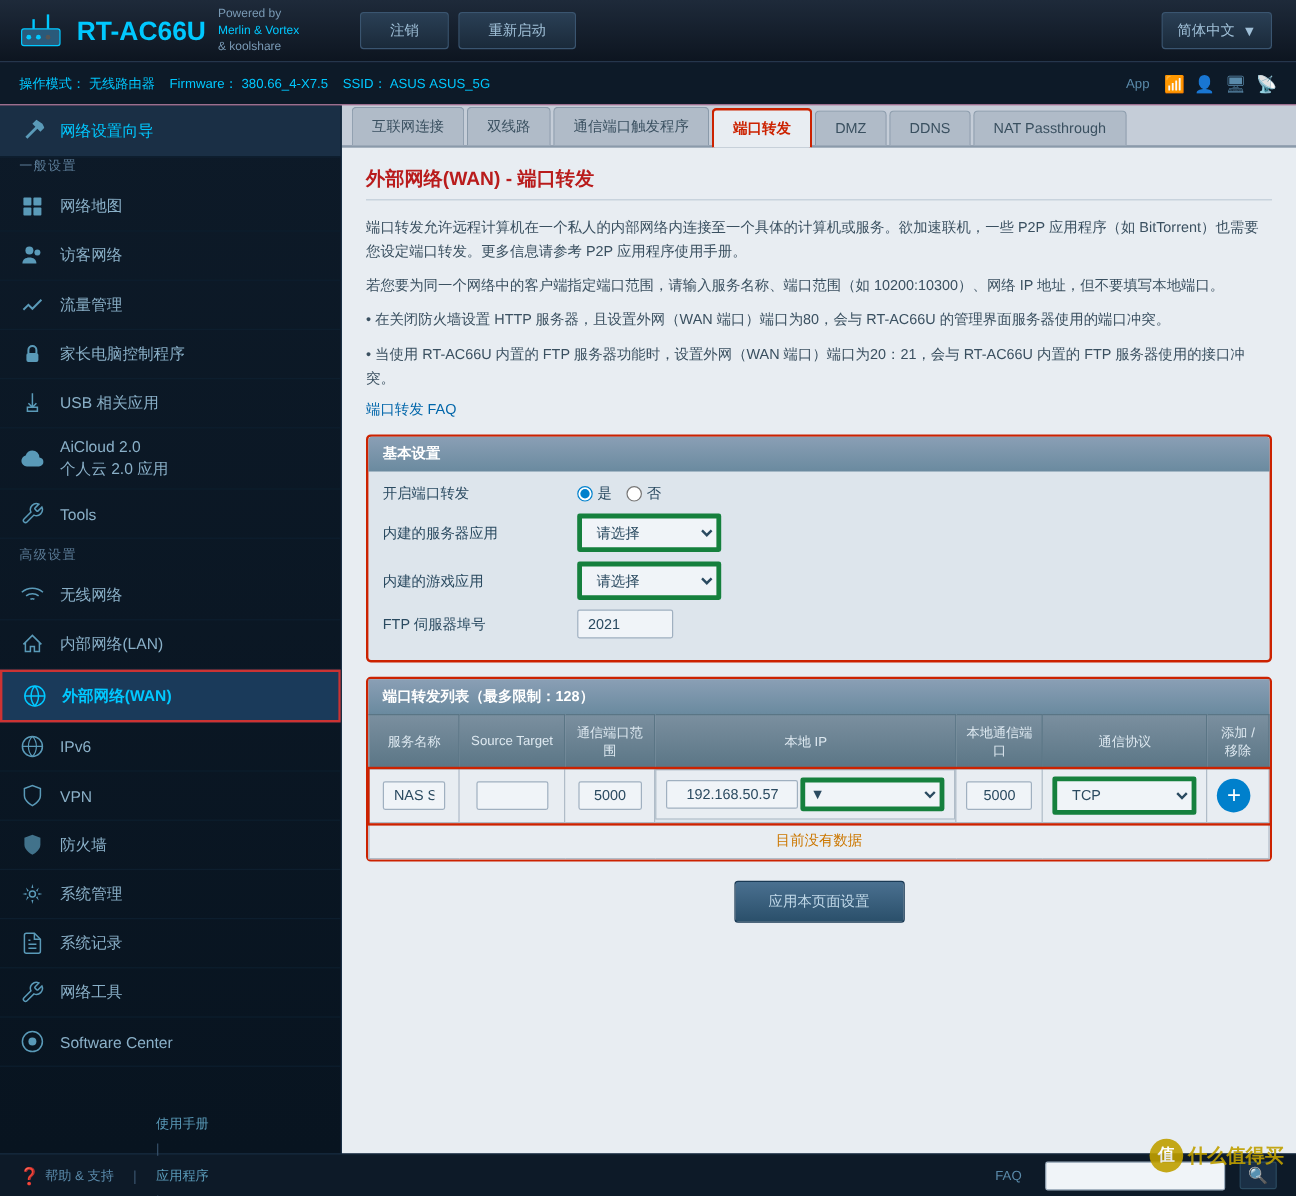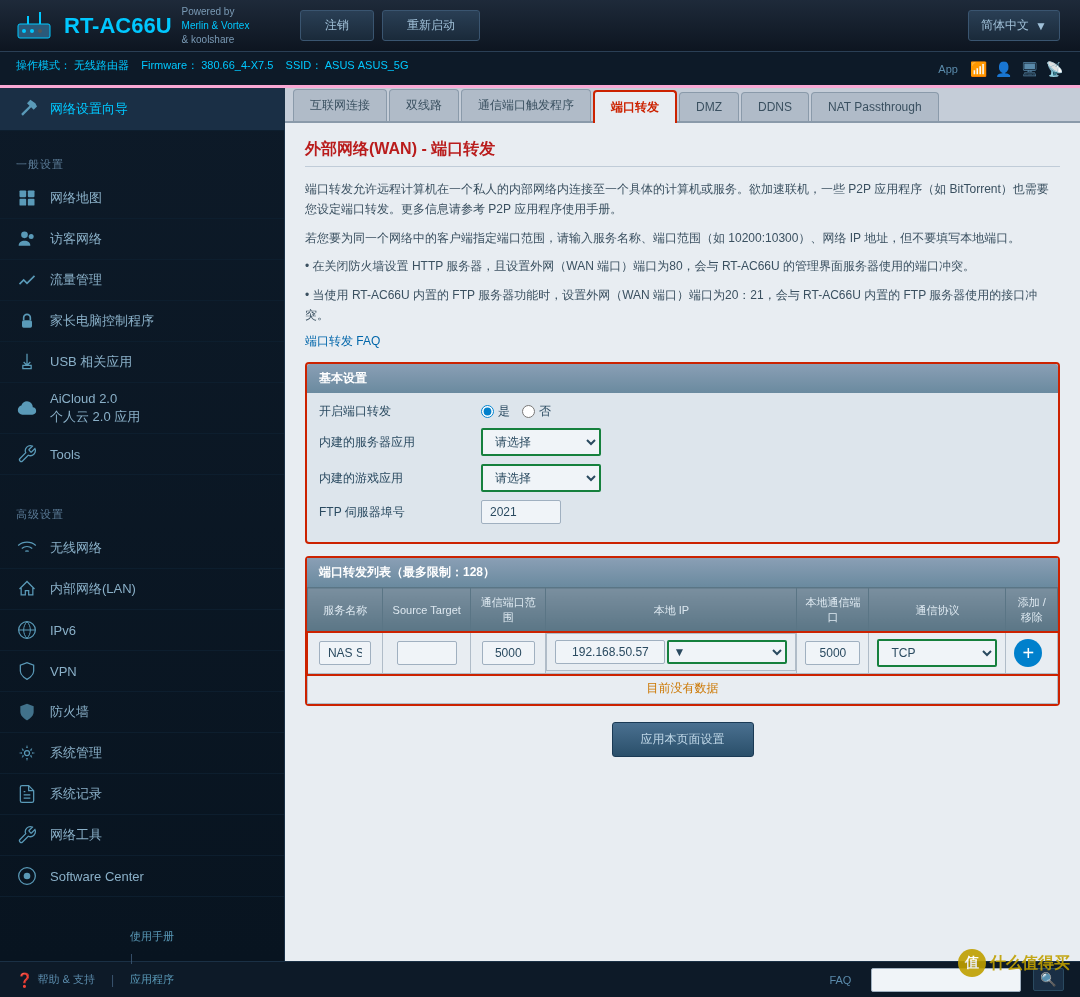--- a/index.html
+++ b/index.html
@@ -72,22 +72,23 @@
       border-radius: 3px;
       font-size: 12px;
       margin-right: 10px;
       gap: 6px;
     }
 
     
     .status-bar {
       background: #0d1a28;
       display: flex;
+      align-items: center;
       padding: 6px 16px;
-      border-bottom: 3px solid #f9a8d4;
+      border-bottom: 1px solid #f9a8d4;
       height: 36px;
     }
     .status-text {
       color: #8ab0c8;
       font-size: 11px;
     }
     .status-text span { color: #00c8ff; }
     .status-icons {
       margin-left: auto;
       display: flex;
@@ -108,21 +109,21 @@
     .sidebar {
       width: 285px;
       background: linear-gradient(180deg, #0d1a28 0%, #081420 100%);
       border-right: 1px solid #1a3045;
       overflow-y: auto;
       flex-shrink: 0;
     }
     .sidebar-section-title {
       color: #5a7a95;
       font-size: 11px;
-      padding: 26px 16px 6px;
+      padding: 0 16px 6px;
       letter-spacing: 1px;
     }
     .sidebar-item {
       display: flex;
       align-items: center;
       padding: 9px 16px;
       cursor: pointer;
       color: #8ab0c8;
       font-size: 13px;
       border-bottom: 1px solid #0d1e2e;
@@ -244,21 +245,21 @@
       align-items: center;
       gap: 4px;
       color: #2a4a60;
       font-size: 12px;
       cursor: pointer;
     }
     .radio-label input[type=radio] { accent-color: #0080cc; }
 
     select {
       background: #f0f4f8;
-      border: 2px solid #15803d;
+      border: 4px solid #15803d;
       color: #2a4a60;
       padding: 4px 8px;
       font-size: 12px;
       min-width: 120px;
       border-radius: 2px;
       cursor: pointer;
     }
     input[type=text], input[type=number] {
       background: #f0f4f8;
       border: 1px solid #a0b0c0;
@@ -559,20 +560,29 @@
       </div>
       <span>无线网络</span>
     </div>
     <div class="sidebar-item">
       <div class="sidebar-icon">
         <svg viewBox="0 0 24 24">
             <path d="M3 12L12 3l9 9M5 10v9h5v-5h4v5h5v-9" stroke="#5a9ab8" stroke-width="1.5" fill="none"></path>
           </svg>
       </div>
       <span>内部网络(LAN)</span>
+    </div>
+    <div class="sidebar-item highlighted">
+      <div class="sidebar-icon">
+        <svg viewBox="0 0 24 24">
+            <circle cx="12" cy="12" r="10" stroke="#00c8ff" stroke-width="1.5" fill="none"></circle>
+            <path d="M12 2a15.3 15.3 0 010 20M12 2a15.3 15.3 0 000 20M2 12h20" stroke="#00c8ff" stroke-width="1.5" fill="none"></path>
+          </svg>
+      </div>
+      <span style="color:#00c8ff;font-weight:bold;">外部网络(WAN)</span>
     </div>
     <div class="sidebar-item">
       <div class="sidebar-icon">
         <svg viewBox="0 0 24 24">
             <circle cx="12" cy="12" r="10" stroke="#5a9ab8" stroke-width="1.5" fill="none"></circle>
             <path d="M2 12h20M12 2c-2.5 2.5-4 6-4 10s1.5 7.5 4 10M12 2c2.5 2.5 4 6 4 10s-1.5 7.5-4 10" stroke="#5a9ab8" stroke-width="1.2" fill="none"></path>
           </svg>
       </div>
       <span>IPv6</span>
     </div>

